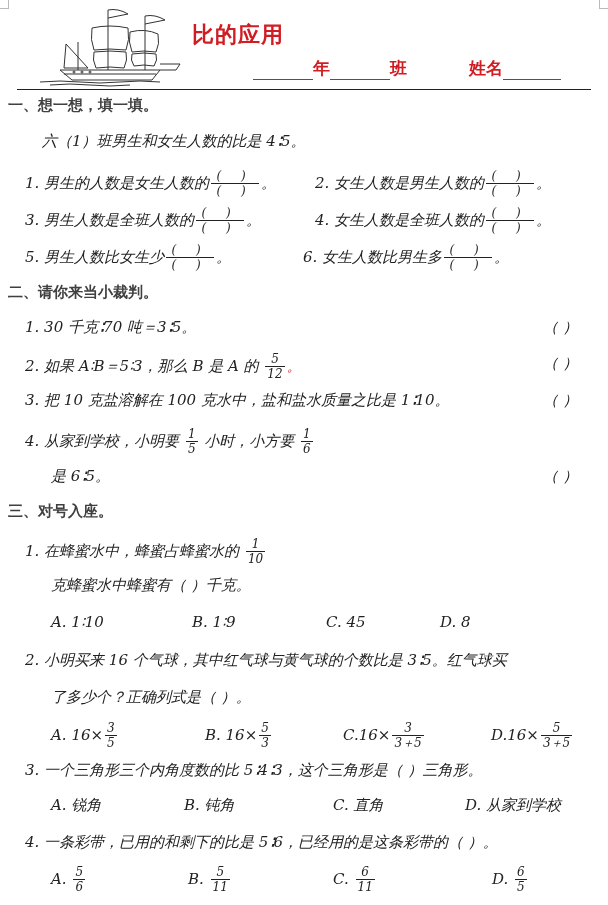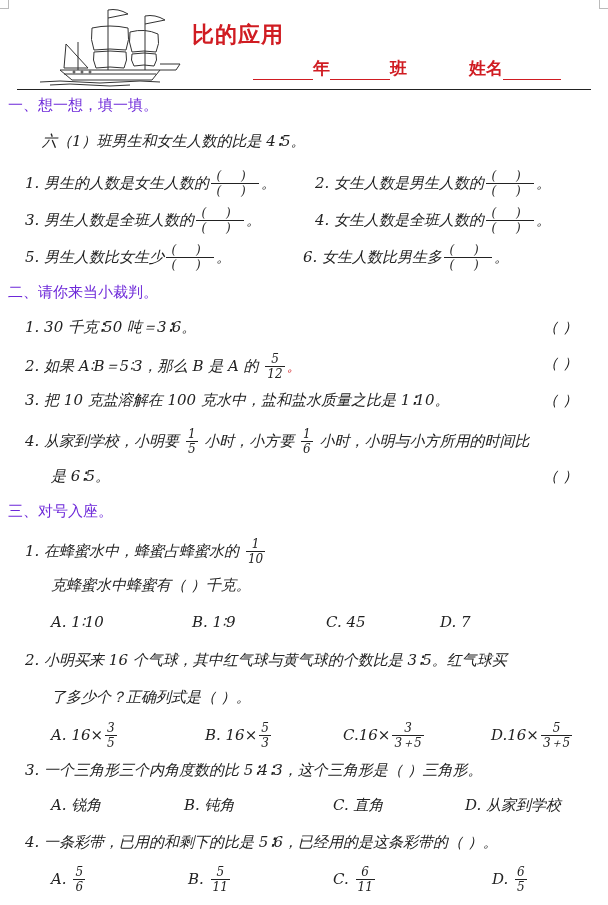--- a/index.html
+++ b/index.html
@@ -16,21 +16,21 @@
     .ship { position: absolute; left: 30px; top: 4px; width: 160px; height: 84px; }
     .title {
       position: absolute; left: 192px; top: 14px;
       color: #d01c22; font-size: 22px; font-weight: bold;
       font-family: "DejaVu Serif", serif; letter-spacing: 1px; margin-top: 6px;
     }
     .info-line { position: absolute; top: 57px; left: 253px; color: #d01c22; font-size: 17px; font-weight: bold; display: flex; align-items: flex-end; }
     .blank { display: inline-block; border-bottom: 1.5px solid #d01c22; height: 18px; }
     .hr { position: absolute; left: 17px; right: 17px; top: 89px; height: 0; border-top: 1.5px solid #222; }
 
-    .sec-title { position: absolute; left: 8px; color: #6d28d9; font-weight: normal; font-size: 15px; }
+    .sec-title { position: absolute; left: 8px; color: #404040; font-weight: bold; font-size: 15px; }
     .line { position: absolute; white-space: nowrap; font-size: 15px; line-height: 20px; font-style: italic; }
     .frac { display: inline-flex; flex-direction: column; align-items: center; vertical-align: middle; line-height: 12px; font-size: 12px; margin: 0 2px; }
     .frac .num, .frac .den { padding: 0 2px; }
     .frac .bar { border-top: 1px solid #222; align-self: stretch; margin: 1px 0; }
     .frac.blankfrac { width: 48px; }
     .frac.blankfrac .num, .frac.blankfrac .den { letter-spacing: 8px; }
     .paren-right { position: absolute; white-space: nowrap; left: 543px; }
     .red { color: #d01c22; }
   </style>
 </head>
@@ -129,21 +129,21 @@
   <span>女生人数比男生多</span><span class="frac blankfrac">
       <span class="num">(  )</span>
       <span class="bar"></span>
       <span class="den">(  )</span>
     </span><span>。</span>
 </div>
 
 <div class="sec-title" style="top:283px">二、请你来当小裁判。</div>
 
 <div class="line" style="left:25px; top:317px">
-  <span>1.</span> <span>30 千克∶50 吨＝3∶6。</span>
+  <span>1.</span> <span>30 千克∶70 吨＝3∶5。</span>
 </div>
 <div class="line paren-right" style="top:317px">（      ）</div>
 
 <div class="line" style="left:25px; top:353px">
   <span>2.</span>
   <span>如果 A∶B＝5∶3，那么 B 是 A 的</span>
   <span class="frac">
       <span class="num">5</span>
       <span class="bar"></span>
       <span class="den">12</span>
@@ -163,41 +163,40 @@
       <span class="num">1</span>
       <span class="bar"></span>
       <span class="den">5</span>
     </span>
   <span>小时，小方要</span>
   <span class="frac">
       <span class="num">1</span>
       <span class="bar"></span>
       <span class="den">6</span>
     </span>
-  <span>小时，小明与小方所用的时间比</span>
 </div>
 <div class="line" style="left:51px; top:466px">是 6∶5。</div>
 <div class="line paren-right" style="top:466px">（      ）</div>
 
 <div class="sec-title" style="top:502px">三、对号入座。</div>
 
 <div class="line" style="left:25px; top:538px">
   <span>1.</span>
   <span>在蜂蜜水中，蜂蜜占蜂蜜水的</span>
   <span class="frac">
       <span class="num">1</span>
       <span class="bar"></span>
       <span class="den">10</span>
     </span>
 </div>
 <div class="line" style="left:51px; top:575px">克蜂蜜水中蜂蜜有（     ）千克。</div>
 <div class="line" style="left:51px; top:612px">A. 1∶10</div>
 <div class="line" style="left:192px; top:612px">B. 1∶9</div>
 <div class="line" style="left:326px; top:612px">C. 45</div>
-<div class="line" style="left:440px; top:612px">D. 7</div>
+<div class="line" style="left:440px; top:612px">D. 8</div>
 
 <div class="line" style="left:25px; top:650px">
   <span>2.</span> <span>小明买来 16 个气球，其中红气球与黄气球的个数比是 3∶5。红气球买</span>
 </div>
 <div class="line" style="left:51px; top:687px">了多少个？正确列式是（       ）。</div>
 
 <div class="line" style="left:51px; top:722px">
   <span>A.</span> <span>16×</span><span class="frac">
       <span class="num">3</span>
       <span class="bar"></span>

